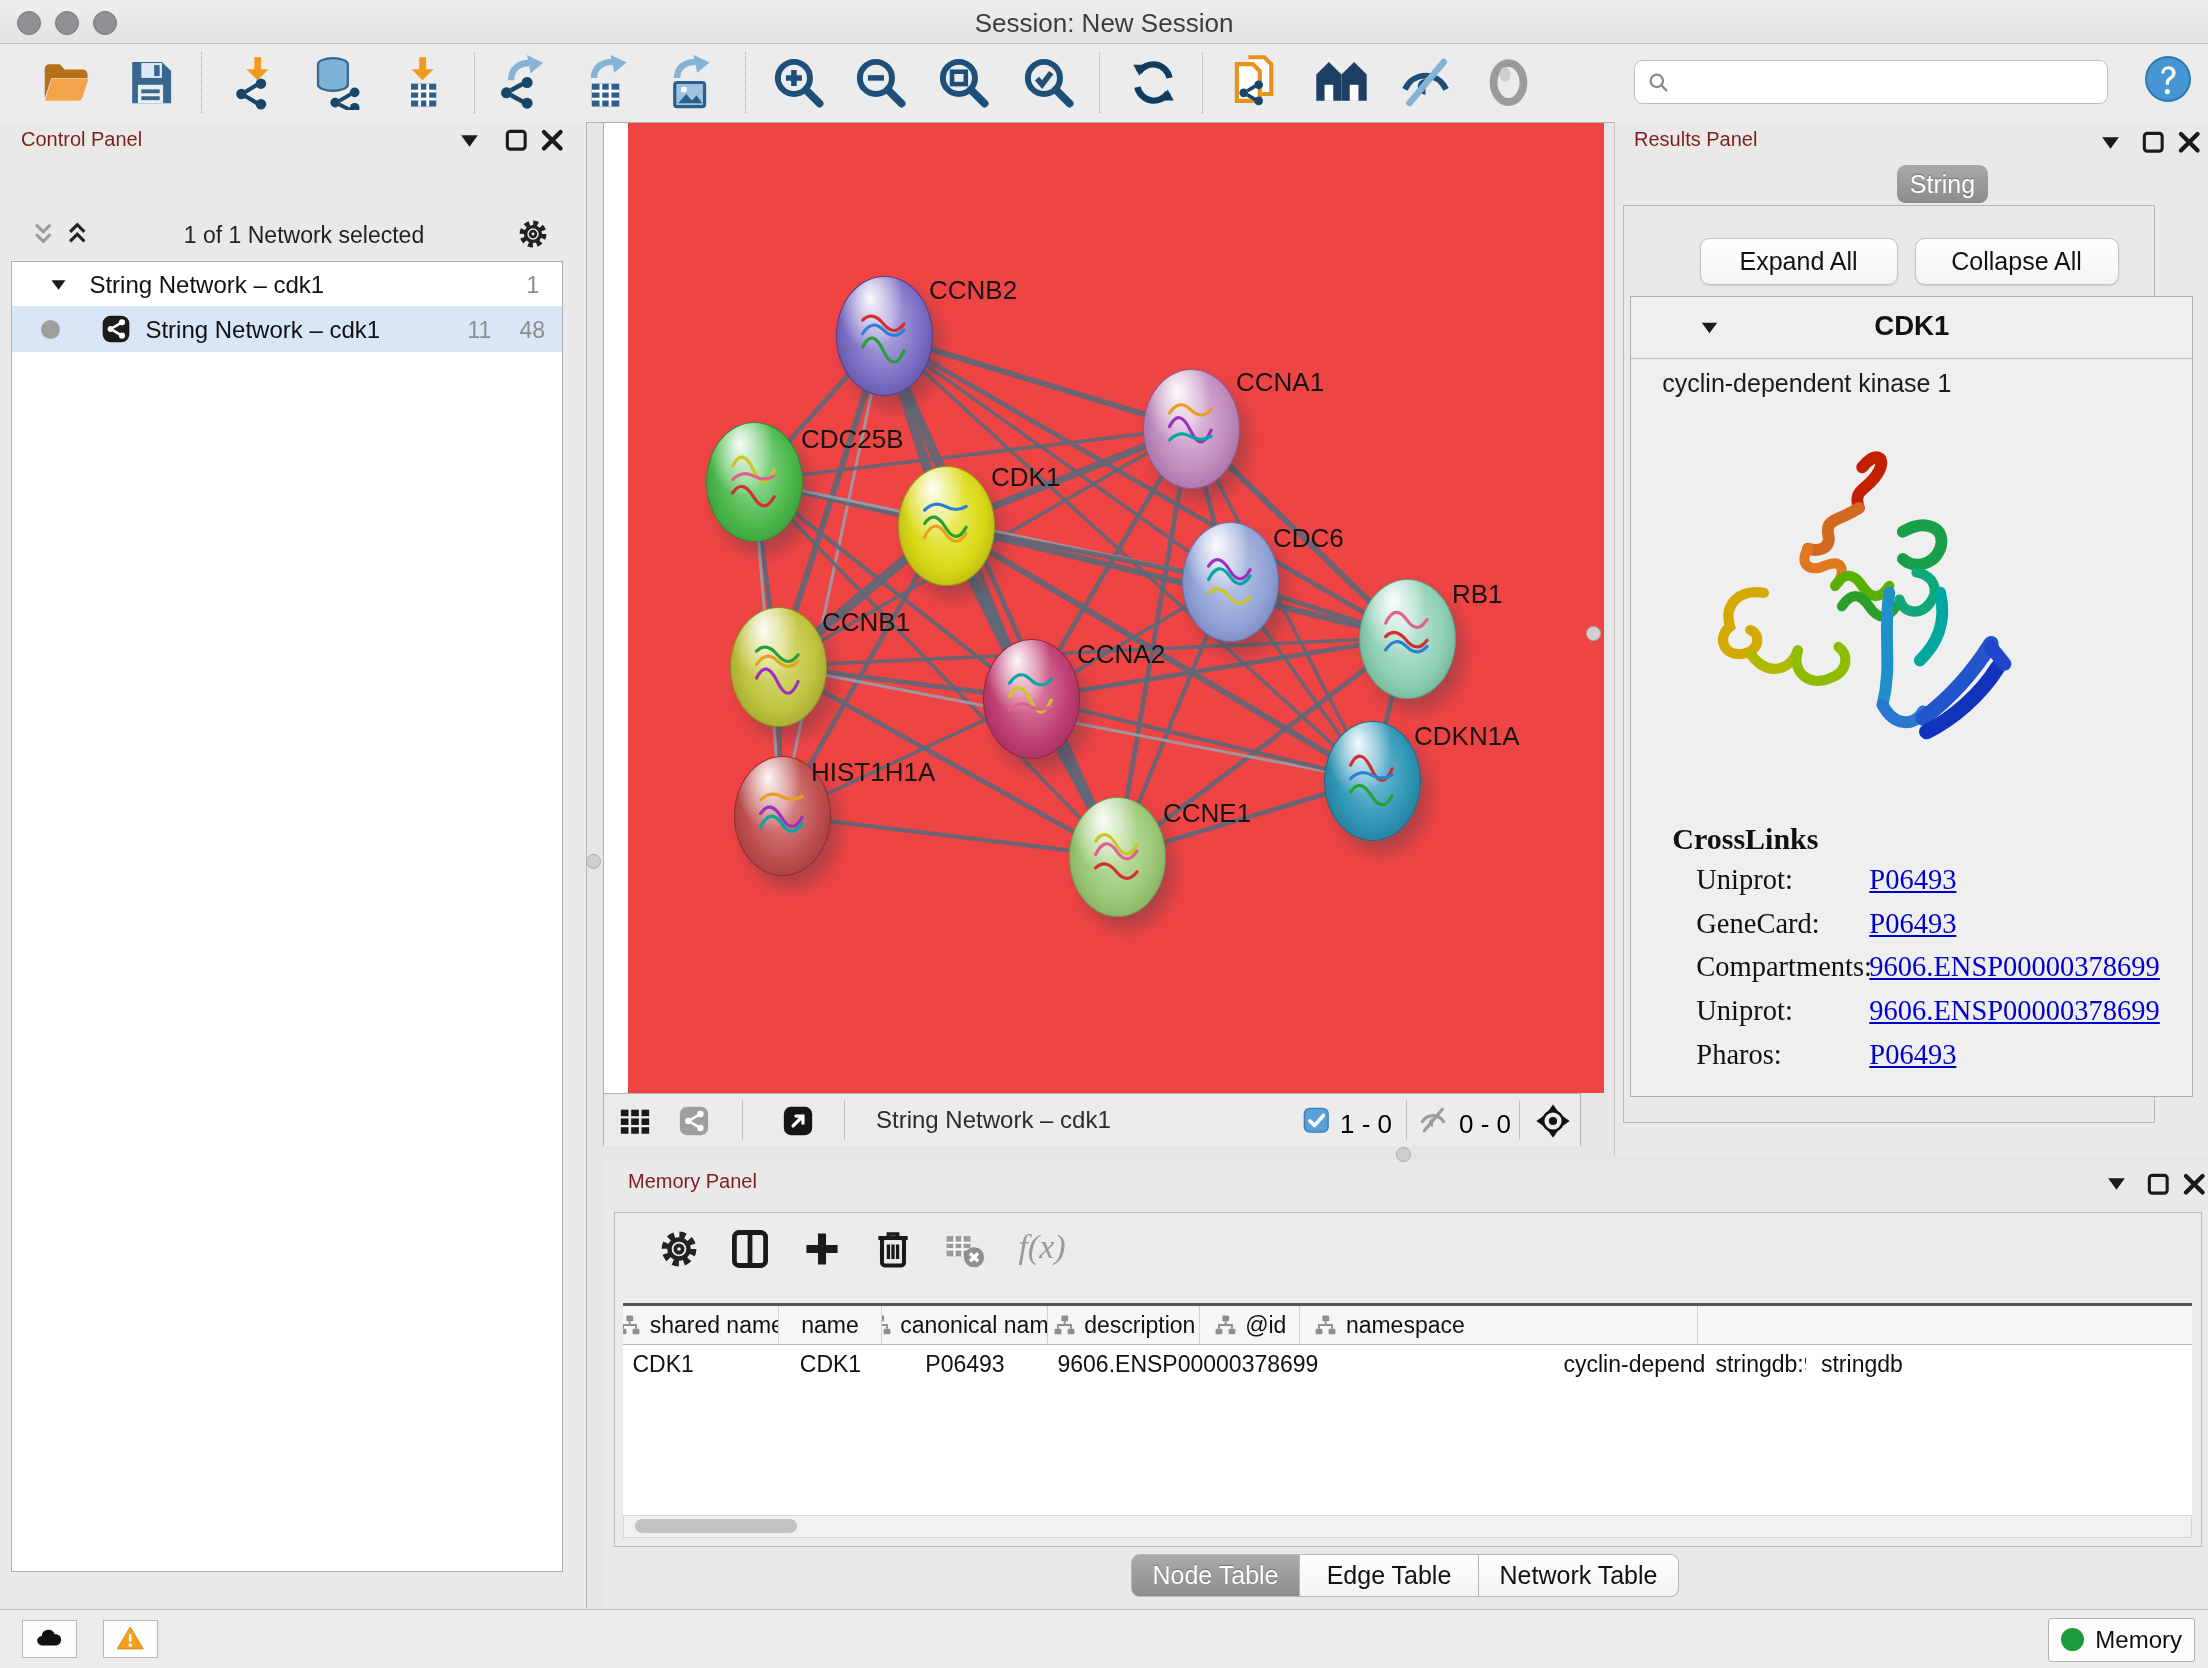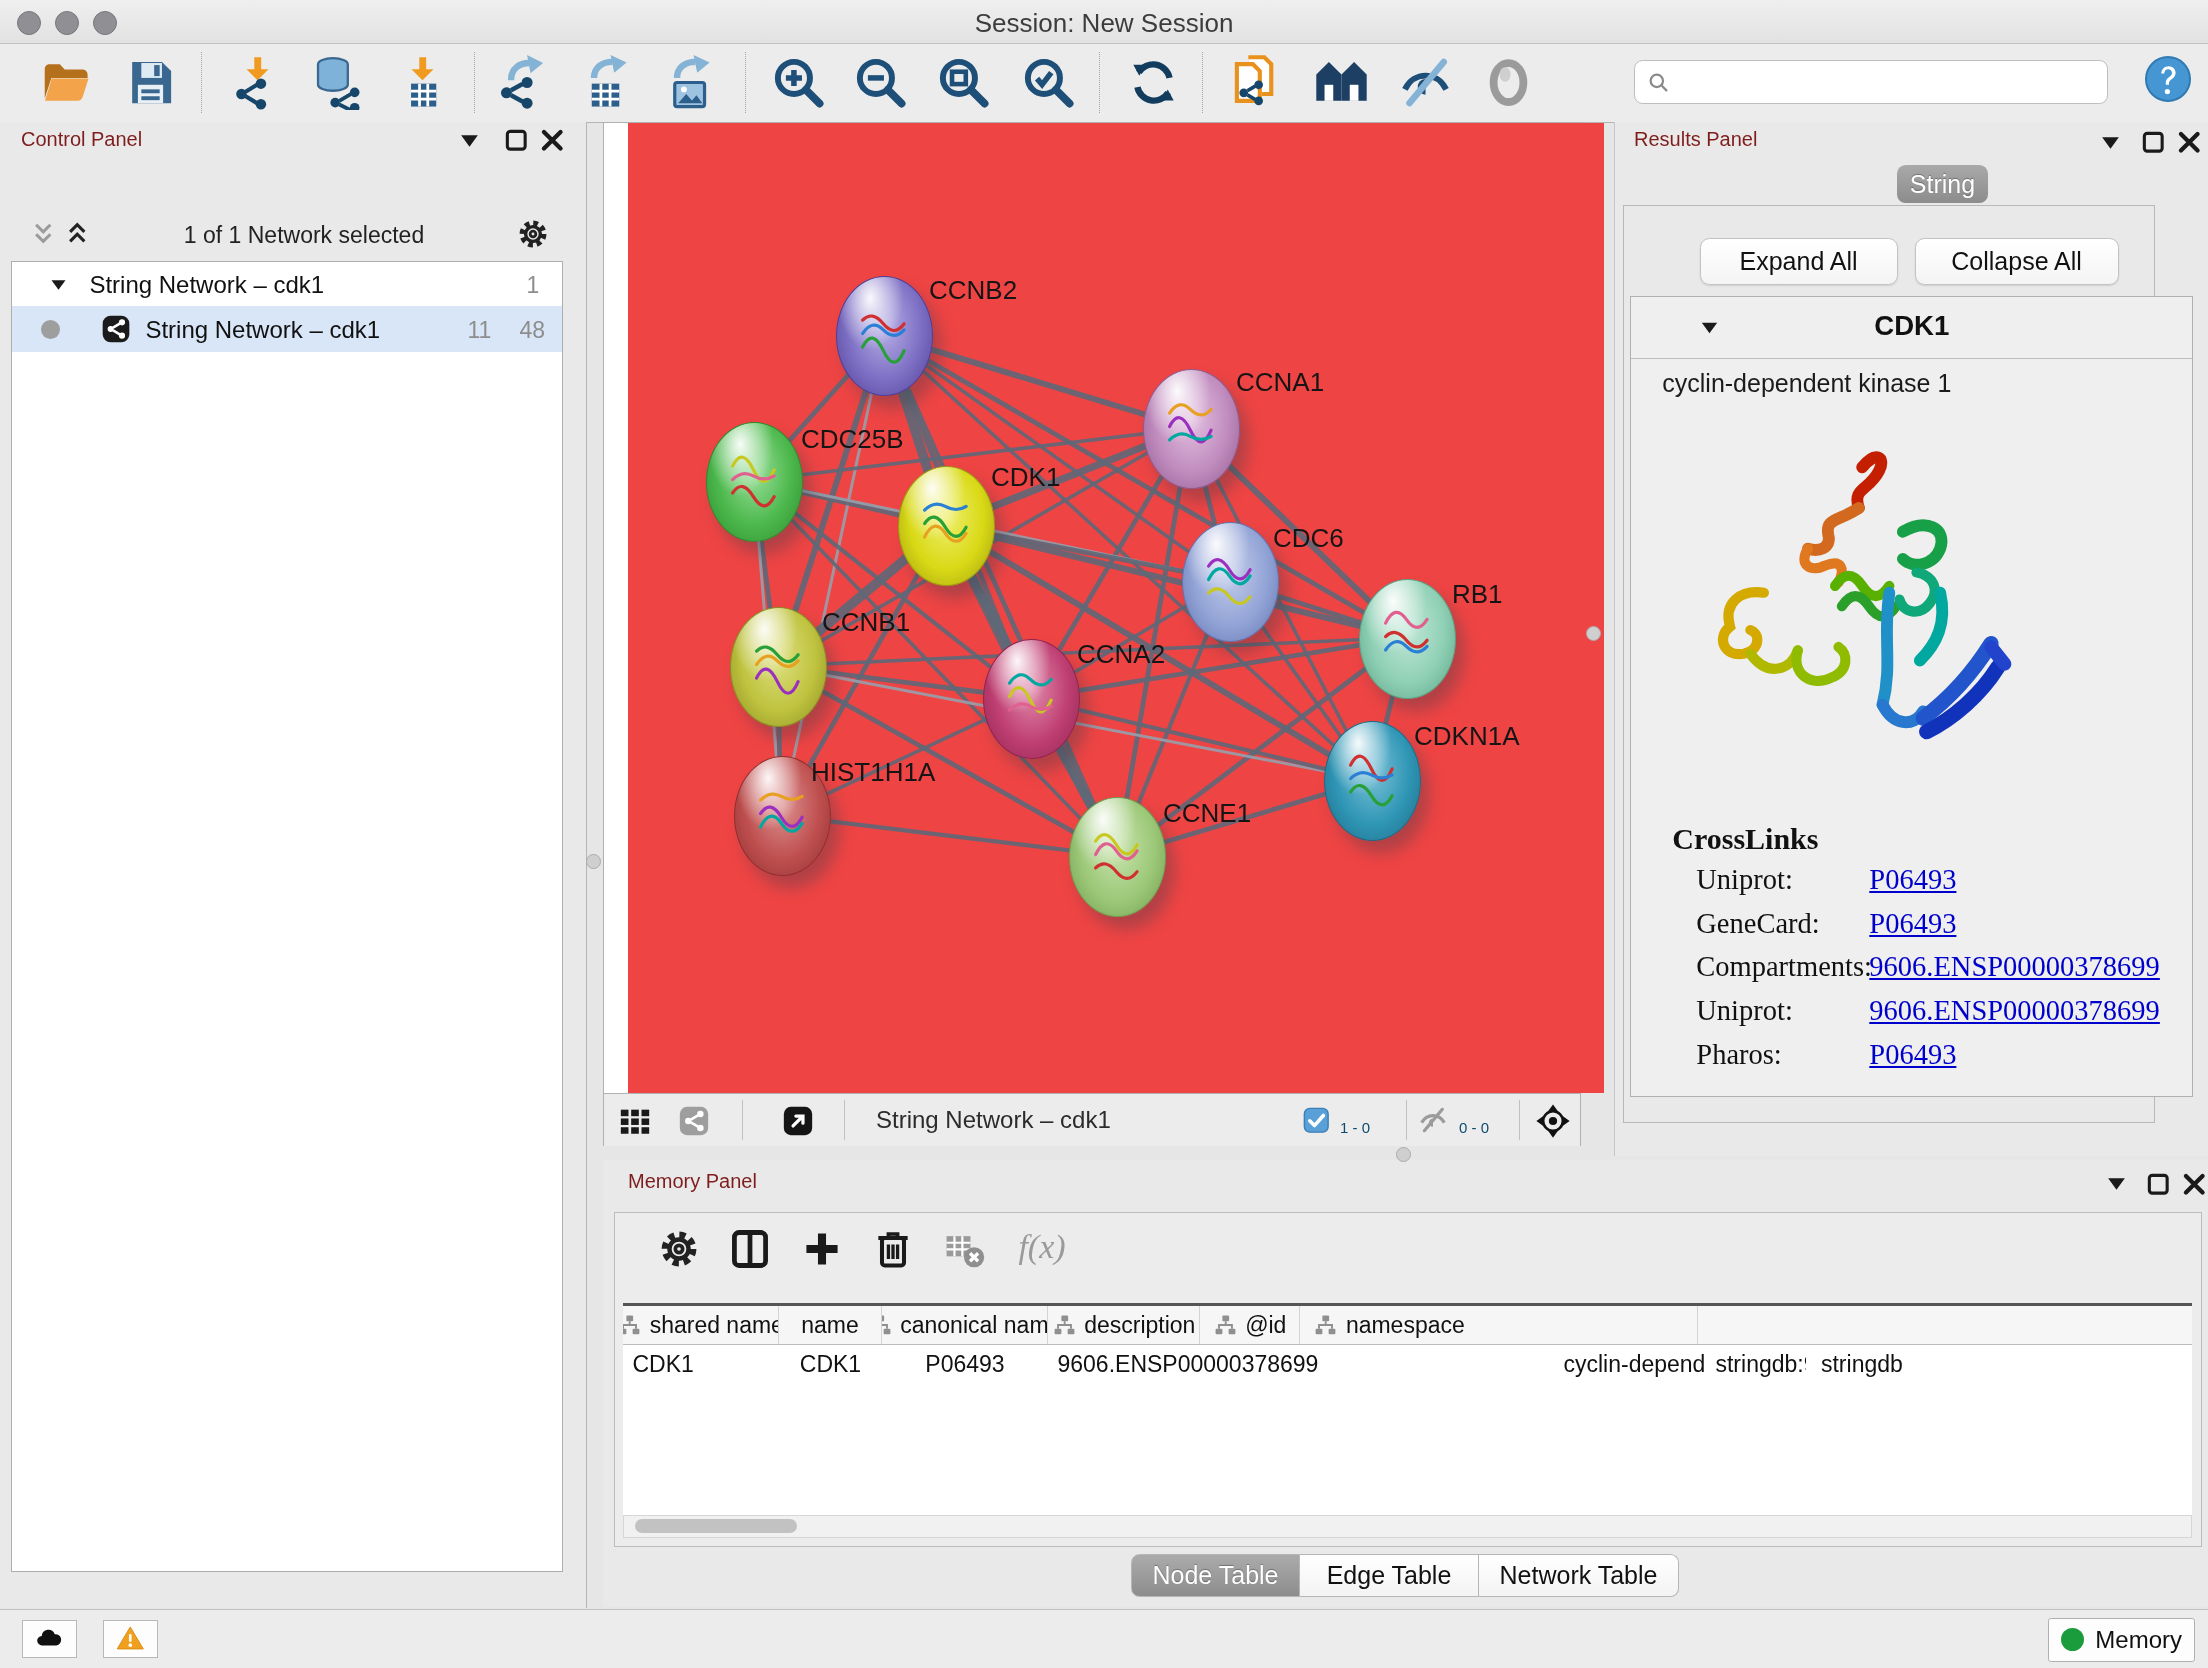--- a/index.html
+++ b/index.html
@@ -47,21 +47,21 @@
   .net-canvas{position:absolute;left:0;top:0;width:976px;height:970px;overflow:hidden;background:#ef4444;margin-left:24px;}
   #edges{position:absolute;left:0;top:0;}
   .net-node{position:absolute;width:95px;height:118px;border-radius:50%;box-shadow:8.6px 12.4px 15px rgba(60,60,75,.35);}
   .squig{position:absolute;left:16%;top:22%;width:66%;height:58%;}
   .net-label{position:absolute;font-size:26px;color:#151515;white-space:nowrap;}
   .net-status{position:absolute;left:0;top:970px;width:976px;height:52px;background:#ececec;border-top:1.9px solid #b2b2b2;}
   .nsico{position:absolute;top:9.5px;width:34px;height:34px;}
   .nsico svg{width:100%;height:100%;display:block;}
   .nssep{position:absolute;top:5.7px;height:40px;border-left:1px solid #c0c0c0;}
   .nstext{position:absolute;top:12.4px;font-size:24px;color:#2c2c2c;}
-  .nscount{position:absolute;top:25px;font-size:15px;color:#0c4a6e;}
+  .nscount{position:absolute;top:15px;font-size:26px;color:#000000;}
 
   
   .results-panel{position:absolute;left:1614px;top:122px;width:594px;height:1034px;background:#e9e9e9;border-left:1px solid #c6c6c6;box-sizing:border-box;}
   .rtab{position:absolute;left:282px;top:43px;width:91px;height:38px;border-radius:8.6px;background:linear-gradient(#a9a9a9,#8c8c8c);color:#fff;font-size:25px;display:flex;align-items:center;justify-content:center;text-shadow:0 -1px 1px rgba(0,0,0,.3);}
   .rbox{position:absolute;left:7.6px;top:83px;width:532px;height:918px;background:#e9e9e9;border:1.9px solid #b8b8b8;box-sizing:border-box;}
   .rbtn{position:absolute;top:32px;height:45px;background:linear-gradient(#ffffff,#f4f4f4);border:1px solid #c3c3c3;border-radius:9.5px;font-size:25px;color:#111;display:flex;align-items:center;justify-content:center;box-shadow:0 1px 1.9px rgba(0,0,0,.12);}
   .entrybox{position:absolute;left:6.7px;top:90px;width:563px;height:801px;background:#efefef;border:1px solid #b0b0b0;box-sizing:border-box;}
   .entryhead{position:absolute;left:0;top:0;width:100%;height:61px;border-bottom:1px solid #bdbdbd;}
   .gene{position:absolute;left:0;top:13.3px;width:100%;text-align:center;font-size:27.6px;font-weight:bold;color:#111;}
   .gdesc{position:absolute;left:31px;top:72px;font-size:25px;color:#1b1b1b;}

